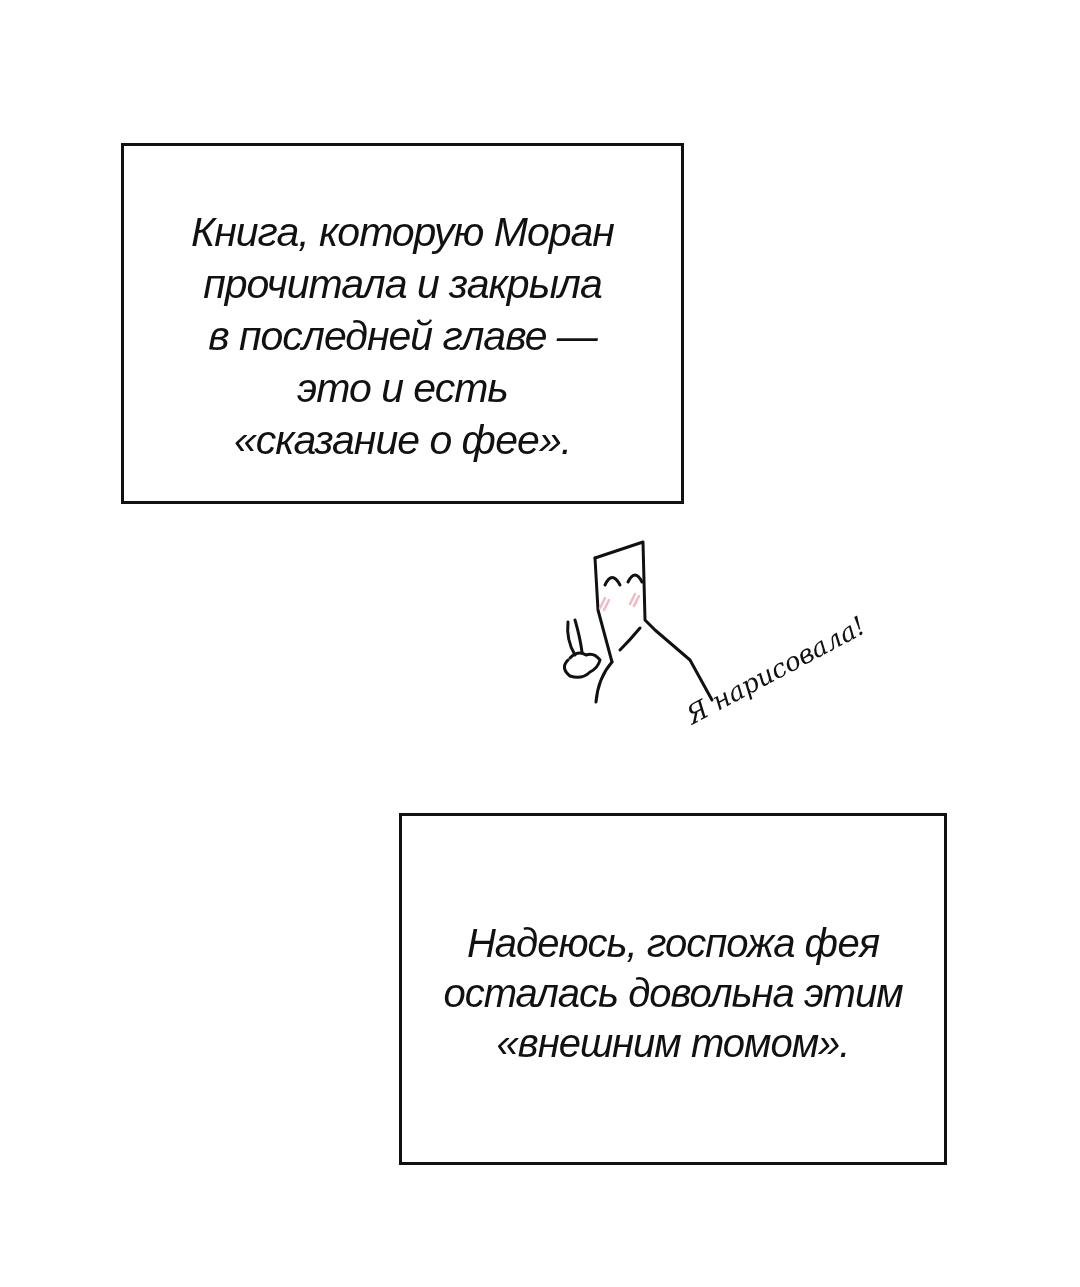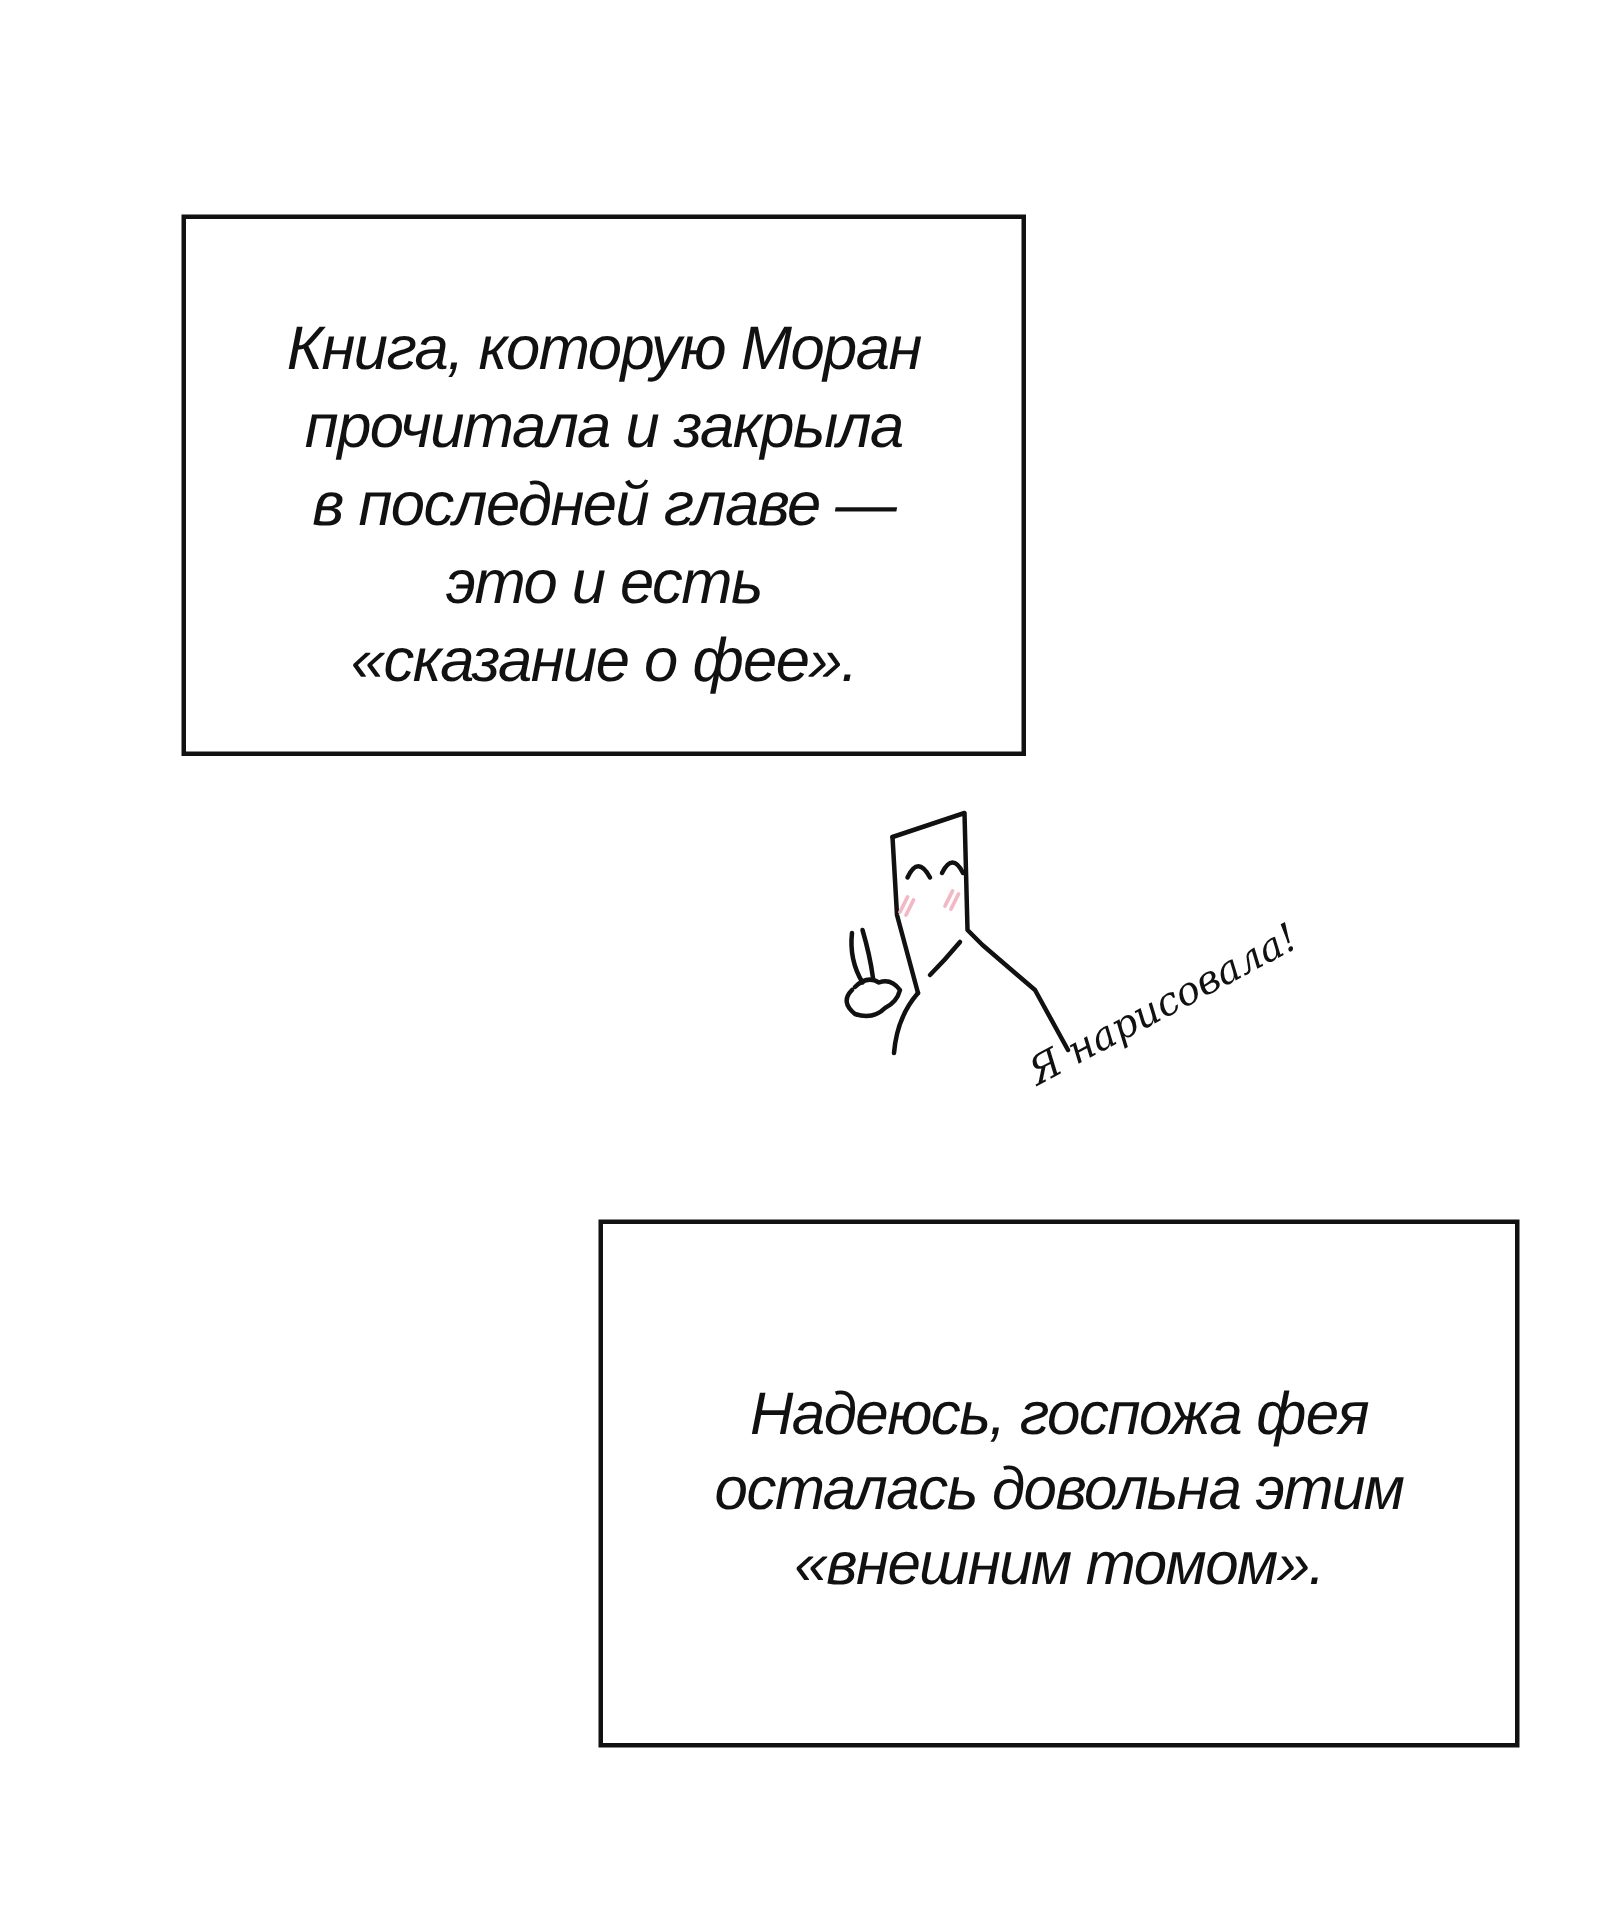--- a/index.html
+++ b/index.html
@@ -5,21 +5,21 @@
   html, body { margin: 0; padding: 0; }
   body {
     width: 1080px; height: 1287px; background: #ffffff; position: relative; overflow: hidden;
     font-family: "Liberation Sans", sans-serif;
   }
   .panel {
     position: absolute; box-sizing: border-box; border: 3px solid #111111; background: #ffffff;
     display: flex; align-items: center; justify-content: center; text-align: center;
   }
   #box1 { left: 121px; top: 143px; width: 563px; height: 361px; }
-  #box2 { left: 399px; top: 813px; width: 614px; height: 352px; }
+  #box2 { left: 399px; top: 813px; width: 548px; height: 352px; }
   .caption {
     font-family: "Liberation Sans", sans-serif; font-style: italic; color: #111111;
     font-size: 41px; line-height: 52px; letter-spacing: -1px; white-space: pre-line;
   }
   #box1 .caption { margin-top: 24px; }
   #box2 .caption { font-size: 40px; line-height: 50px; margin-top: 8px; }
   #doodle { position: absolute; left: 550px; top: 530px; width: 340px; height: 240px; }
   #signature {
     position: absolute; left: 695px; top: 700px; font-family: "DejaVu Serif", serif; font-style: italic;
     font-size: 26px; color: #111; transform: rotate(-28deg); transform-origin: left bottom;

